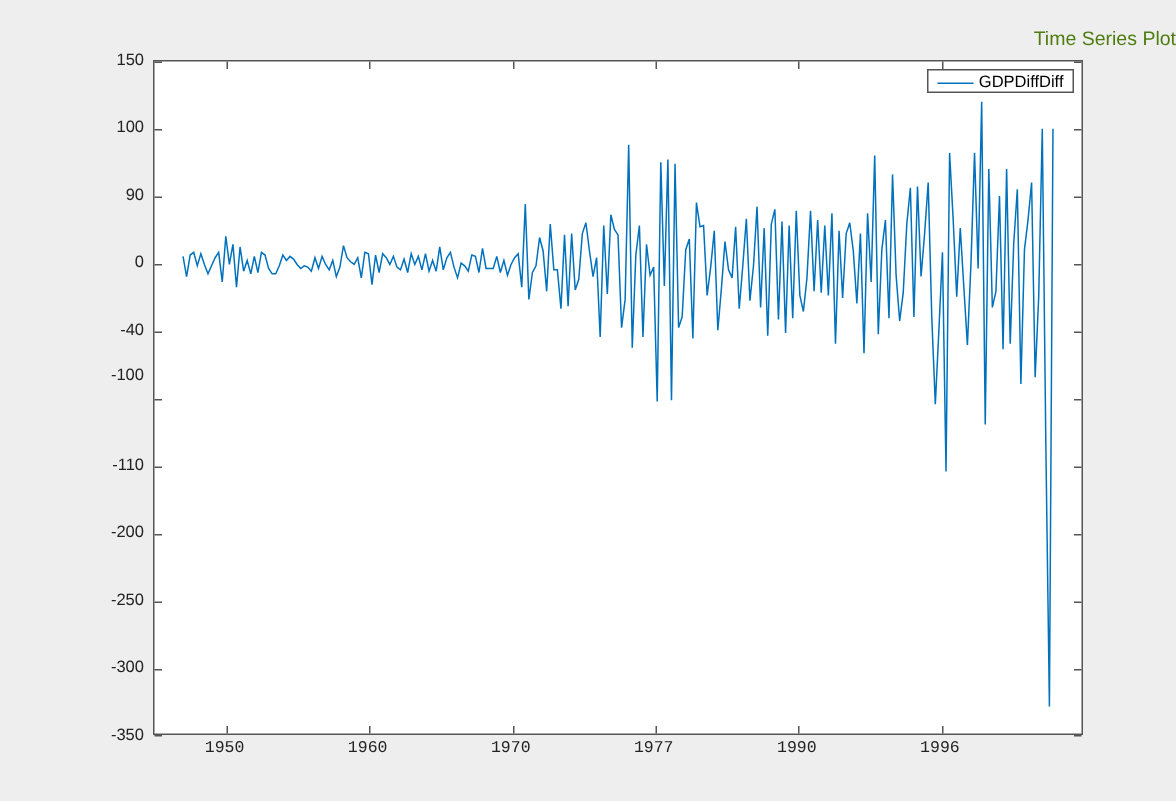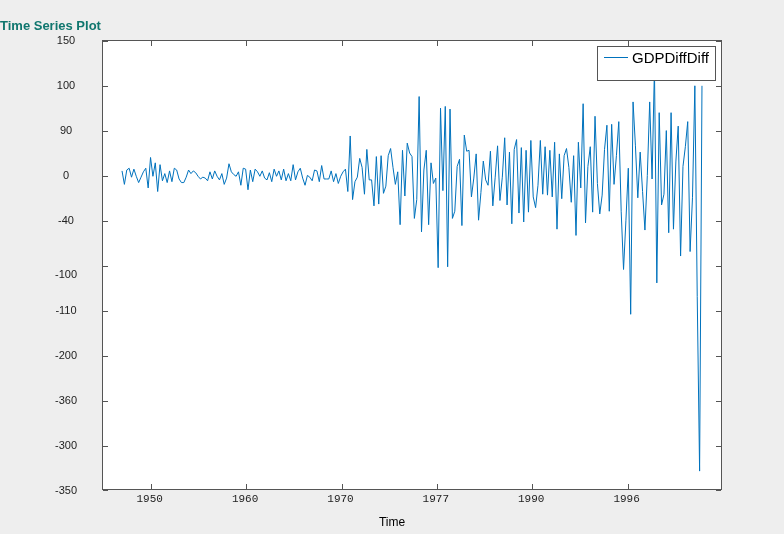--- a/index.html
+++ b/index.html
@@ -16,24 +16,24 @@
     position: relative;
     width: 784px;
     height: 534px;
   }
 
   .title {
     position: absolute;
     top: 18px;
     left: 0;
     width: 100%;
-    text-align: left;
+    text-align: right;
     font-size: 13px;
-    font-weight: bold;
-    color: #0f766e;
+    font-weight: normal;
+    color: #4d7c0f;
   }
 
   .axes {
     position: absolute;
     left: 102px;
     top: 40px;
     width: 620px;
     height: 450px;
     background: #ffffff;
     border: 1px solid #555;
@@ -51,21 +51,21 @@
   }
 
   .ytick, .xtick {
     position: absolute;
     font-size: 11px;
     color: #222;
   }
   .ytick {
     right: 688px;
     transform: translateY(-50%);
-    text-align: center;
+    text-align: right;
     width: 60px;
   }
   .xtick {
     top: 493px;
     transform: translateX(-50%);
     text-align: center;
     font-family: Liberation Mono, monospace;
   }
 
   .tickmark {
@@ -76,22 +76,22 @@
   .tm-y-r { width:5px; height:1px; right:0; }
   .tm-x { height:5px; width:1px; bottom:0; }
   .tm-x-t { height:5px; width:1px; top:0; }
 
   .legend {
     position: absolute;
     top: 46px;
     right: 68px;
     background: #fff;
     border: 1px solid #555;
-    font-size: 15px;
-    padding: 2px 6px 14px 6px;
+    font-size: 11px;
+    padding: 2px 6px 0 6px;
     display: flex;
     align-items: center;
     gap: 4px;
   }
   .legend-line {
     width: 24px;
     height: 0;
     border-top: 1px solid #0072bd;
     display: inline-block;
   }
@@ -110,24 +110,24 @@
 
 <div class="figure">
 
   <div class="title">Time Series Plot</div>
 
   <div class="ytick" style="top:40px">150</div>
   <div class="ytick" style="top:85px">100</div>
   <div class="ytick" style="top:130px">90</div>
   <div class="ytick" style="top:175px">0</div>
   <div class="ytick" style="top:220px">-40</div>
-  <div class="ytick" style="top:274px">-100</div>
+  <div class="ytick" style="top:250px">-100</div>
   <div class="ytick" style="top:310px">-110</div>
   <div class="ytick" style="top:355px">-200</div>
-  <div class="ytick" style="top:400px">-360</div>
+  <div class="ytick" style="top:400px">-250</div>
   <div class="ytick" style="top:445px">-300</div>
   <div class="ytick" style="top:490px">-350</div>
 
   <div class="xtick" style="left:149.7px">1950</div>
   <div class="xtick" style="left:245.1px">1960</div>
   <div class="xtick" style="left:340.5px">1970</div>
   <div class="xtick" style="left:435.8px">1977</div>
   <div class="xtick" style="left:531.2px">1990</div>
   <div class="xtick" style="left:626.6px">1996</div>
 
@@ -172,15 +172,14 @@
     <svg class="plotline" preserveAspectRatio="none" viewBox="0 0 620 450">
       <polyline id="series0" fill="none" stroke="#0072bd" stroke-width="1" vector-effect="non-scaling-stroke" points="19.08,130.50 21.46,144.00 23.85,129.60 26.23,127.80 28.62,136.80 31.00,128.70 33.38,135.90 35.77,142.20 38.15,136.80 40.54,131.40 42.92,127.80 45.31,147.60 47.69,117.00 50.08,135.90 52.46,122.40 54.85,151.20 57.23,124.20 59.62,140.40 62.00,133.20 64.38,142.20 66.77,130.50 69.15,141.30 71.54,127.80 73.92,129.60 76.31,138.60 78.69,142.20 81.08,142.20 83.46,136.80 85.85,129.60 88.23,133.20 90.62,130.50 93.00,132.30 95.38,135.90 97.77,138.60 100.15,136.80 102.54,137.70 104.92,140.40 107.31,131.40 109.69,138.60 112.08,130.50 114.46,135.90 116.85,139.50 119.23,133.20 121.62,144.00 124.00,137.70 126.38,123.30 128.77,131.40 131.15,134.10 133.54,135.90 135.92,131.40 138.31,144.90 140.69,127.80 143.08,128.70 145.46,149.40 147.85,129.60 150.23,141.30 152.62,128.70 155.00,131.40 157.38,135.90 159.77,130.50 162.15,137.70 164.54,139.50 166.92,132.30 169.31,141.30 171.69,128.70 174.08,135.90 176.46,130.50 178.85,139.50 181.23,128.70 183.62,140.40 186.00,133.20 188.38,140.40 190.77,124.20 193.15,139.50 195.54,131.40 197.92,127.80 200.31,137.70 202.69,144.90 205.08,135.00 207.46,136.80 209.85,140.40 212.23,129.60 214.62,130.50 217.00,141.30 219.38,125.10 221.77,138.60 224.15,138.60 226.54,138.60 228.92,130.50 231.31,141.30 233.69,133.20 236.08,143.10 238.46,135.90 240.85,131.40 243.23,128.70 245.62,151.20 248.00,95.40 250.38,159.30 252.77,141.30 255.15,136.80 257.54,117.90 259.92,126.90 262.31,153.90 264.69,108.90 267.08,139.50 269.46,139.50 271.85,165.60 274.23,116.10 276.62,163.80 279.00,115.20 281.38,153.00 283.77,145.80 286.15,115.20 288.54,108.00 290.92,126.90 293.31,144.00 295.69,131.40 298.08,184.50 300.46,109.80 302.85,155.70 305.23,102.60 307.62,112.50 310.00,116.10 312.38,178.20 314.77,159.30 317.15,55.80 319.54,191.70 321.92,129.60 324.31,109.80 326.69,184.50 329.08,122.40 331.46,143.10 333.85,137.70 336.23,227.70 338.62,67.50 341.00,150.30 343.38,65.70 345.77,226.80 348.15,68.40 350.54,178.20 352.92,171.00 355.31,126.00 357.69,118.80 360.08,185.40 362.46,94.50 364.85,110.70 367.23,109.80 369.62,156.60 372.00,137.70 374.38,113.40 376.77,180.00 379.15,152.10 381.54,120.60 383.92,139.50 386.31,144.90 388.69,110.70 391.08,165.60 393.46,136.80 395.85,105.30 398.23,160.20 400.62,136.80 403.00,97.20 405.38,164.70 407.77,111.60 410.15,183.60 412.54,108.90 414.92,99.00 417.31,172.80 419.69,107.10 422.08,181.80 424.46,109.80 426.85,171.90 429.23,99.90 431.62,156.60 434.00,167.40 436.38,144.90 438.77,99.90 441.15,153.90 443.54,106.20 445.92,154.80 448.31,109.80 450.69,156.60 453.08,101.70 455.46,189.00 457.85,113.40 460.23,158.40 462.62,115.20 465.00,108.00 467.38,126.90 469.77,162.00 472.15,115.20 474.54,195.30 476.92,101.70 479.31,147.60 481.69,63.00 484.08,182.70 486.46,126.00 488.85,106.20 491.23,171.90 493.62,75.60 496.00,143.10 498.38,173.70 500.77,154.80 503.15,108.90 505.54,84.60 507.92,171.00 510.31,83.70 512.69,144.00 515.08,115.20 517.46,81.00 519.85,171.00 522.23,229.50 524.62,180.00 527.00,127.80 529.38,274.50 531.77,61.20 534.15,105.30 536.54,157.50 538.92,111.60 541.31,151.20 543.69,189.90 546.08,135.00 548.46,61.20 550.85,138.60 553.23,27.00 555.62,243.00 558.00,72.00 560.38,164.70 562.77,153.90 565.15,90.00 567.54,192.60 569.92,72.00 572.31,189.00 574.69,121.50 577.08,85.50 579.46,216.00 581.85,126.00 584.23,106.20 586.62,81.00 589.00,211.50 591.38,157.50 593.77,45.00 596.15,256.50 598.54,432.00 600.92,45.00 603.31,NaN 605.69,NaN 608.08,NaN 610.46,NaN"></polyline>
     </svg>
   </div>
 
   <div class="legend">
     <span class="legend-line"></span>
     <span>GDPDiffDiff</span>
   </div>
 
-  <div class="xlabel">Time</div>
 
 </div>
 
 </body></html>

